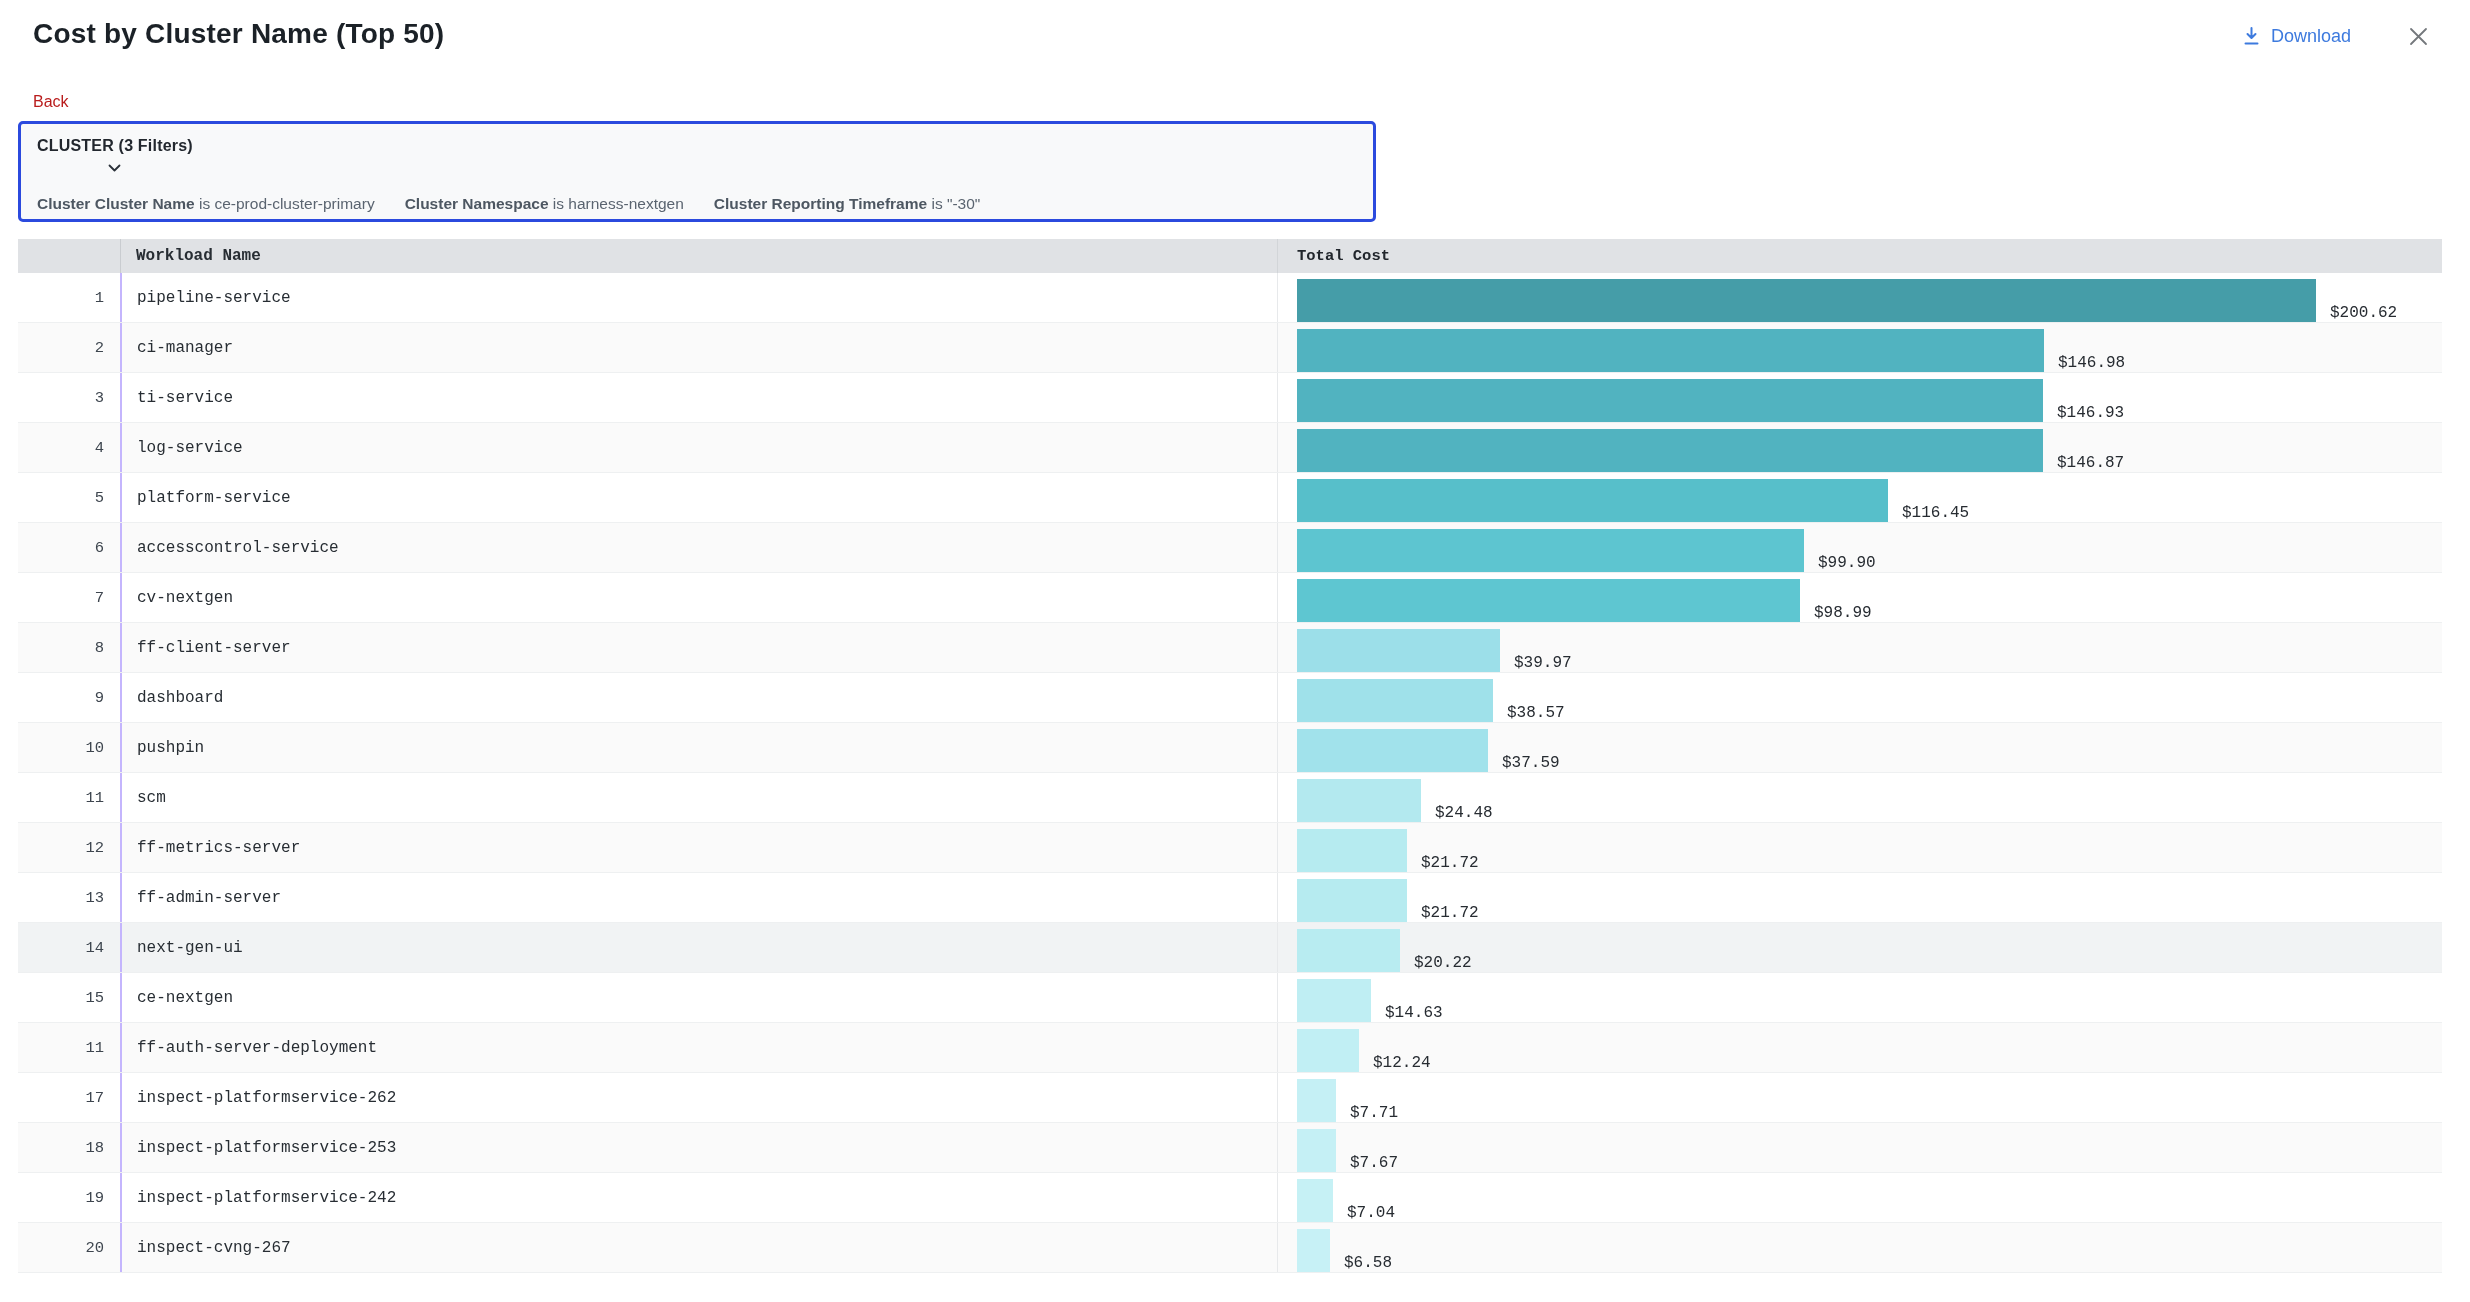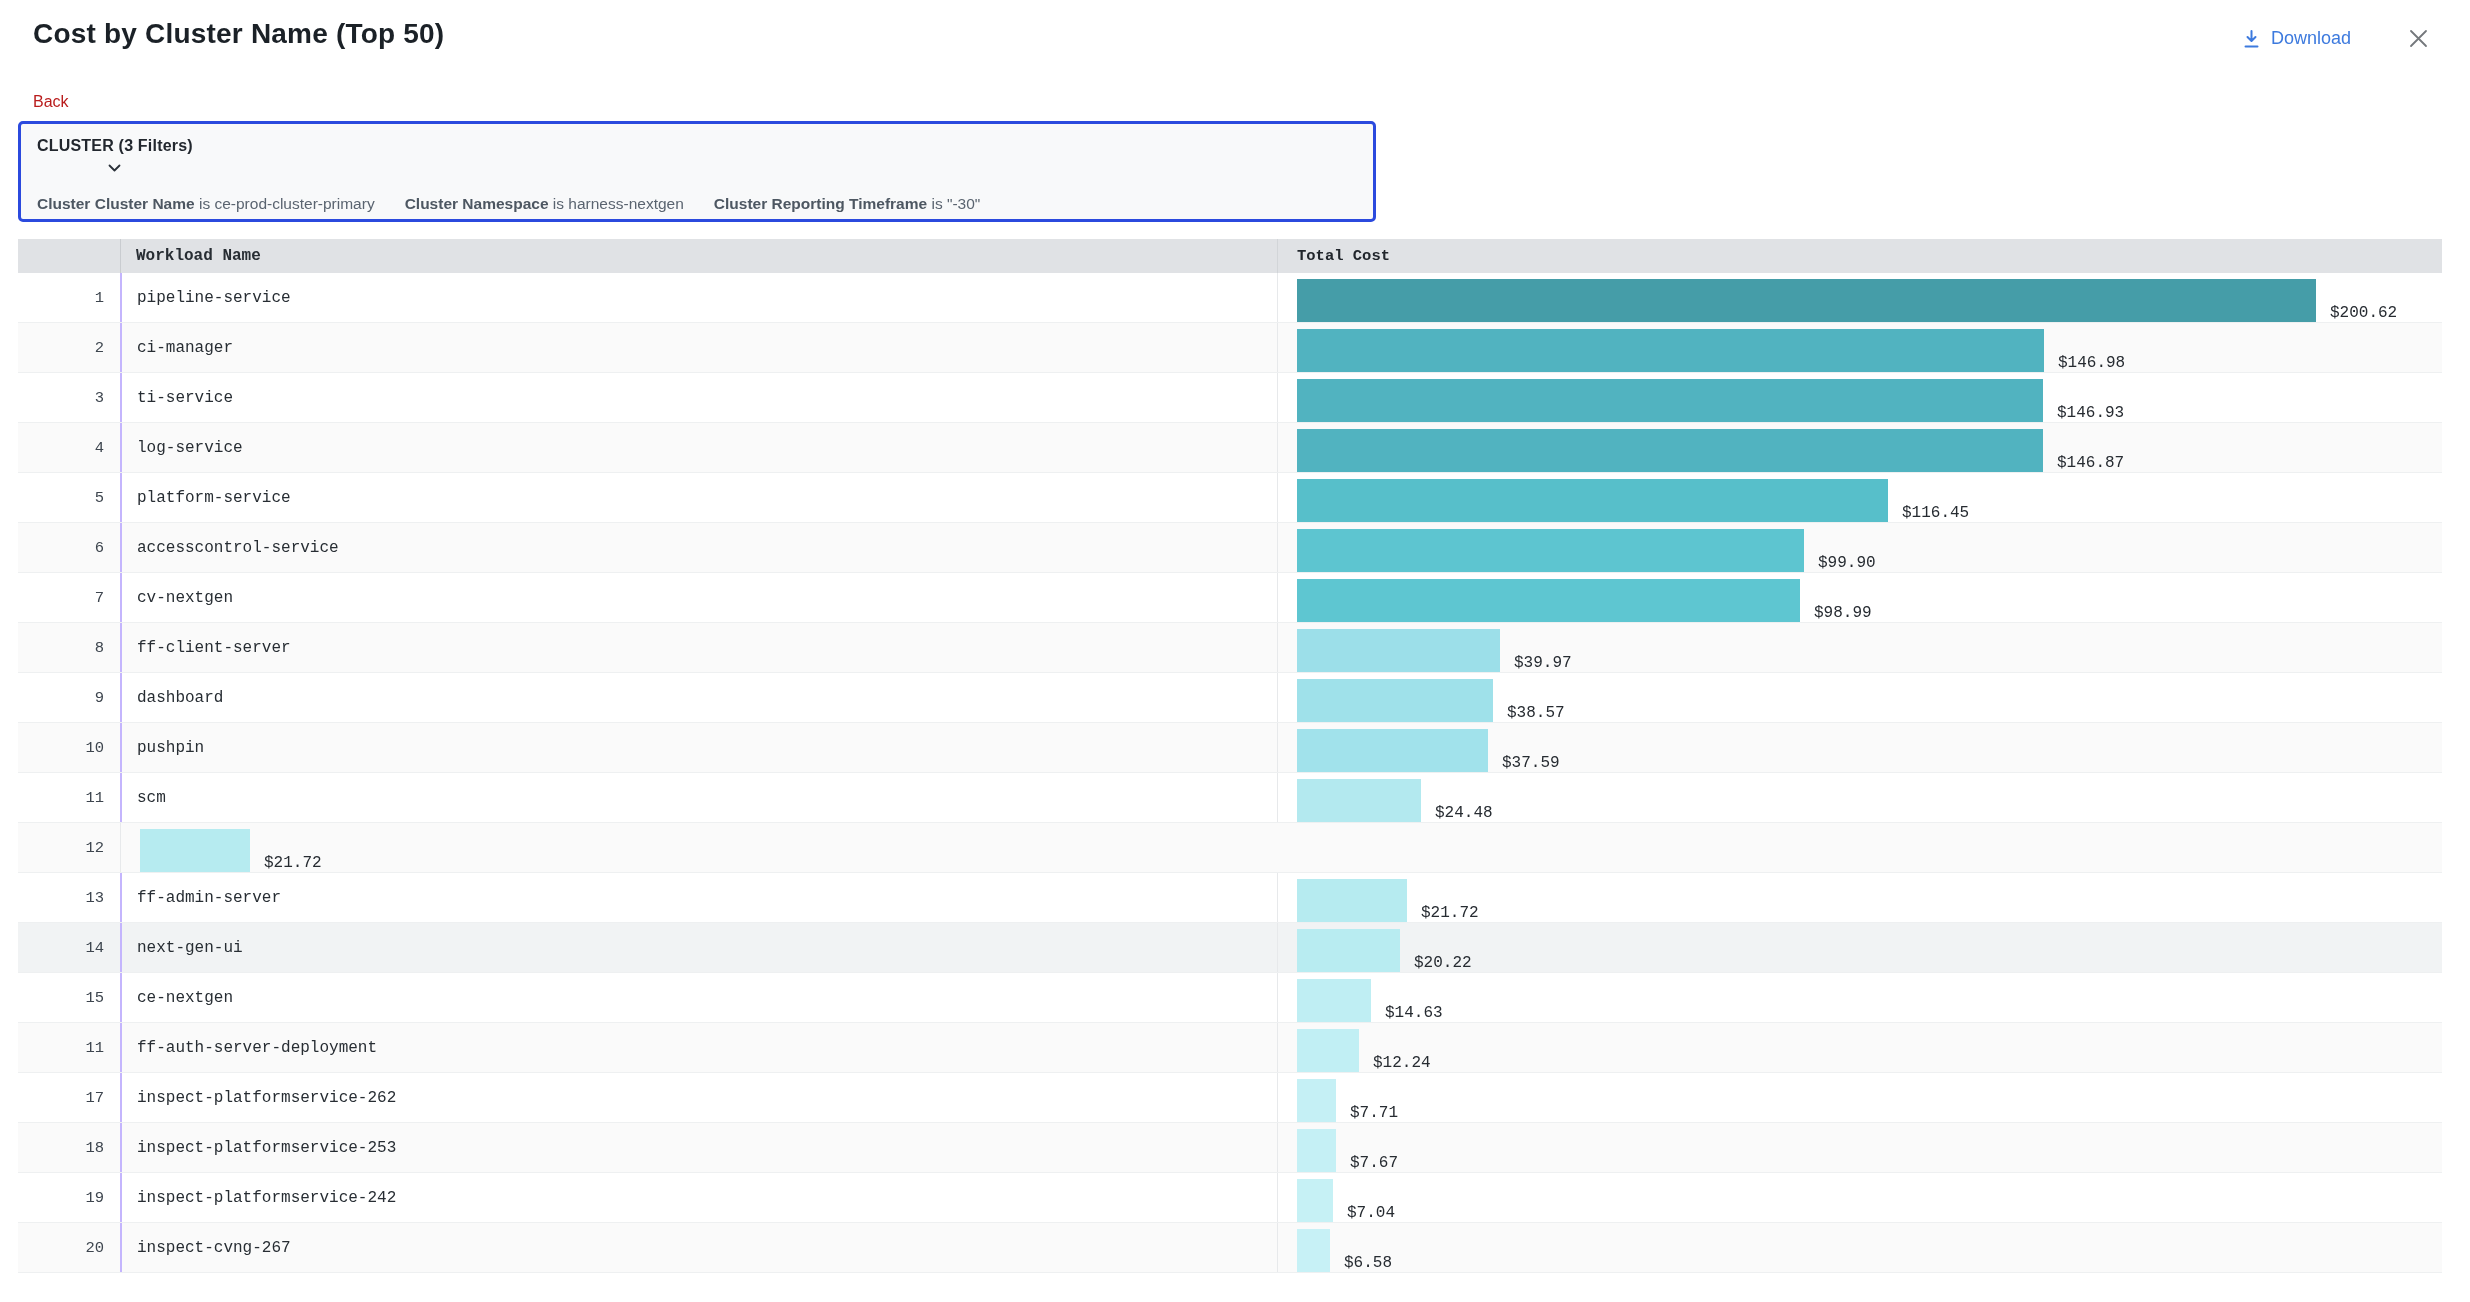--- a/index.html
+++ b/index.html
@@ -1,19 +1,19 @@
 <!DOCTYPE html>
 <html><head>
 <meta charset="utf-8">
 <style>
   * { margin:0; padding:0; box-sizing:border-box; }
   html,body { width:2470px; height:1302px; overflow:hidden; background:#ffffff;
               font-family:"Liberation Sans", sans-serif; color:#23292f; }
 
-  .modal-header { display:flex; justify-content:space-between; align-items:flex-end;
+  .modal-header { display:flex; justify-content:space-between; align-items:center;
                   padding:18px 30px 0 33px; }
   .page-title { font-size:28px; font-weight:700; color:#1b2127; letter-spacing:.2px; }
   .header-actions { display:flex; align-items:center; gap:56px; padding-top:4px; }
   .download-btn { display:flex; align-items:center; gap:10px; color:#3d7ade;
                   font-size:18px; font-weight:500; cursor:pointer; }
   .close-btn { display:flex; align-items:center; cursor:pointer; padding-right:10px; }
 
   .back-link { display:inline-block; margin:43px 0 0 33px; color:#b91c1c;
                font-size:16px; cursor:pointer; }
 
@@ -190,20 +190,21 @@
     <div class="c-num num">11</div>
     <div class="c-name name">scm</div>
     <div class="c-cost">
       <div class="bar" style="width: 124px; background: rgb(179, 233, 239);"></div>
       <span class="val">$24.48</span>
     </div>
   </div>
 
   <div class="row even">
     <div class="c-num num">12</div>
+    <div class="c-name name">ff-metrics-server</div>
     <div class="c-cost">
       <div class="bar" style="width: 110px; background: rgb(182, 235, 240);"></div>
       <span class="val">$21.72</span>
     </div>
   </div>
 
   <div class="row">
     <div class="c-num num">13</div>
     <div class="c-name name">ff-admin-server</div>
     <div class="c-cost">

